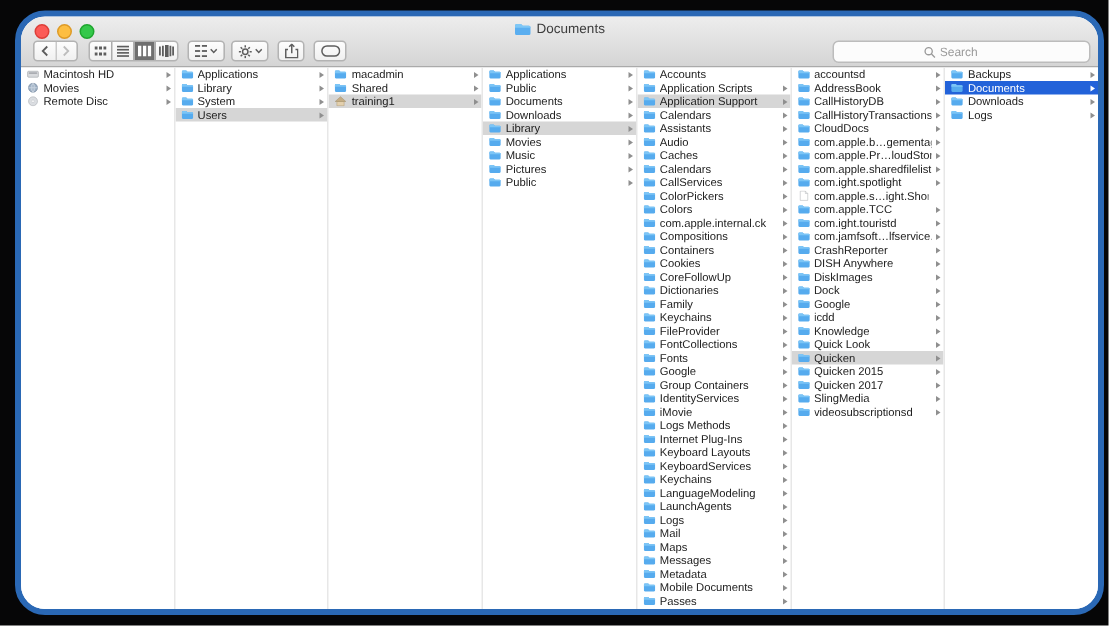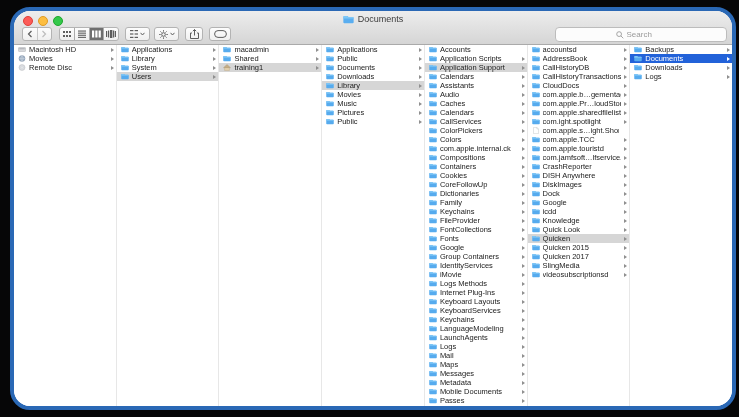--- a/index.html
+++ b/index.html
@@ -936,21 +936,21 @@
           <span class="rlabel">com.apple.TCC</span>
           <span class="rarrow"></span>
         </div>
         <div class="row">
           <span class="ric">
             <svg viewBox="0 0 16 13">
               <path d="M0.5 3 Q0.5 1.4 2 1.4 h4.3 l1.6 1.6 h6.1 q1.5 0 1.5 1.5 v6 q0 1.5 -1.5 1.5 h-12 q-1.5 0 -1.5 -1.5 z" fill="#56abee"></path>
               <path d="M0.5 3 Q0.5 1.4 2 1.4 h4.3 l1.6 1.6 h6.1 q1.5 0 1.5 1.5 v0.7 h-15 z" fill="#7cc5f6"></path>
             </svg>
           </span>
-          <span class="rlabel">com.apple.touristd</span>
+          <span class="rlabel">com.ight.touristd</span>
           <span class="rarrow"></span>
         </div>
         <div class="row">
           <span class="ric">
             <svg viewBox="0 0 16 13">
               <path d="M0.5 3 Q0.5 1.4 2 1.4 h4.3 l1.6 1.6 h6.1 q1.5 0 1.5 1.5 v6 q0 1.5 -1.5 1.5 h-12 q-1.5 0 -1.5 -1.5 z" fill="#56abee"></path>
               <path d="M0.5 3 Q0.5 1.4 2 1.4 h4.3 l1.6 1.6 h6.1 q1.5 0 1.5 1.5 v0.7 h-15 z" fill="#7cc5f6"></path>
             </svg>
           </span>
           <span class="rlabel">com.jamfsoft…lfservice.mac</span>

